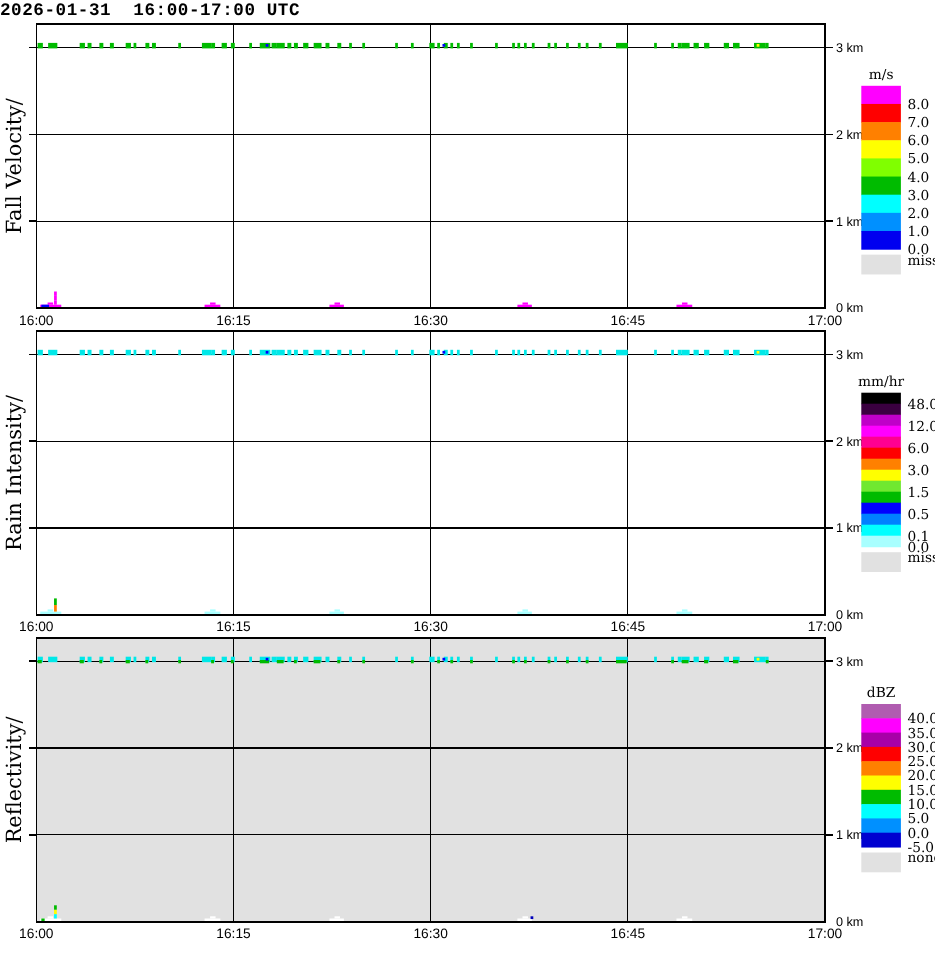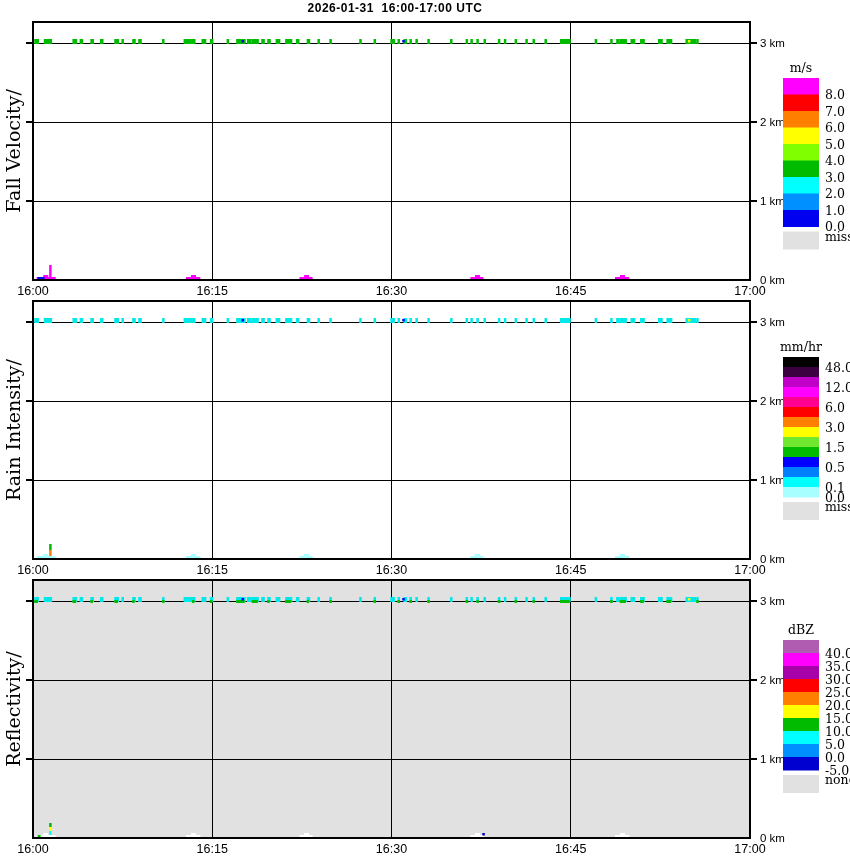--- a/index.html
+++ b/index.html
@@ -2,22 +2,22 @@
 <html><head>
 <meta charset="utf-8">
 <style>
   html,body{margin:0;padding:0;}
   body{
     width:850px;height:868px;background:#ffffff;position:relative;overflow:hidden;
     font-family:"DejaVu Sans",sans-serif;
   }
   .title{
     position:absolute;left:0;top:1px;width:790px;height:22px;
-    text-align:center;font-family:Liberation Sans, sans-serif;font-weight:700;
-    font-size:12px;color:#000;white-space:pre;letter-spacing:0.5px;
+    text-align:left;font-family:Liberation Mono, monospace;font-weight:700;
+    font-size:16px;color:#000;white-space:pre;letter-spacing:0.5px;
   }
   .ylab{
     position:absolute;width:240px;height:24px;left:-106px;
     transform:rotate(-90deg);transform-origin:center;
     text-align:center;font-family:"DejaVu Serif",serif;font-size:19px;color:#000;
     white-space:pre;
   }
   svg{position:absolute;left:0;top:0;}
   svg text{fill:#000;}
   .t-serif{font-family:"DejaVu Serif",serif;}

